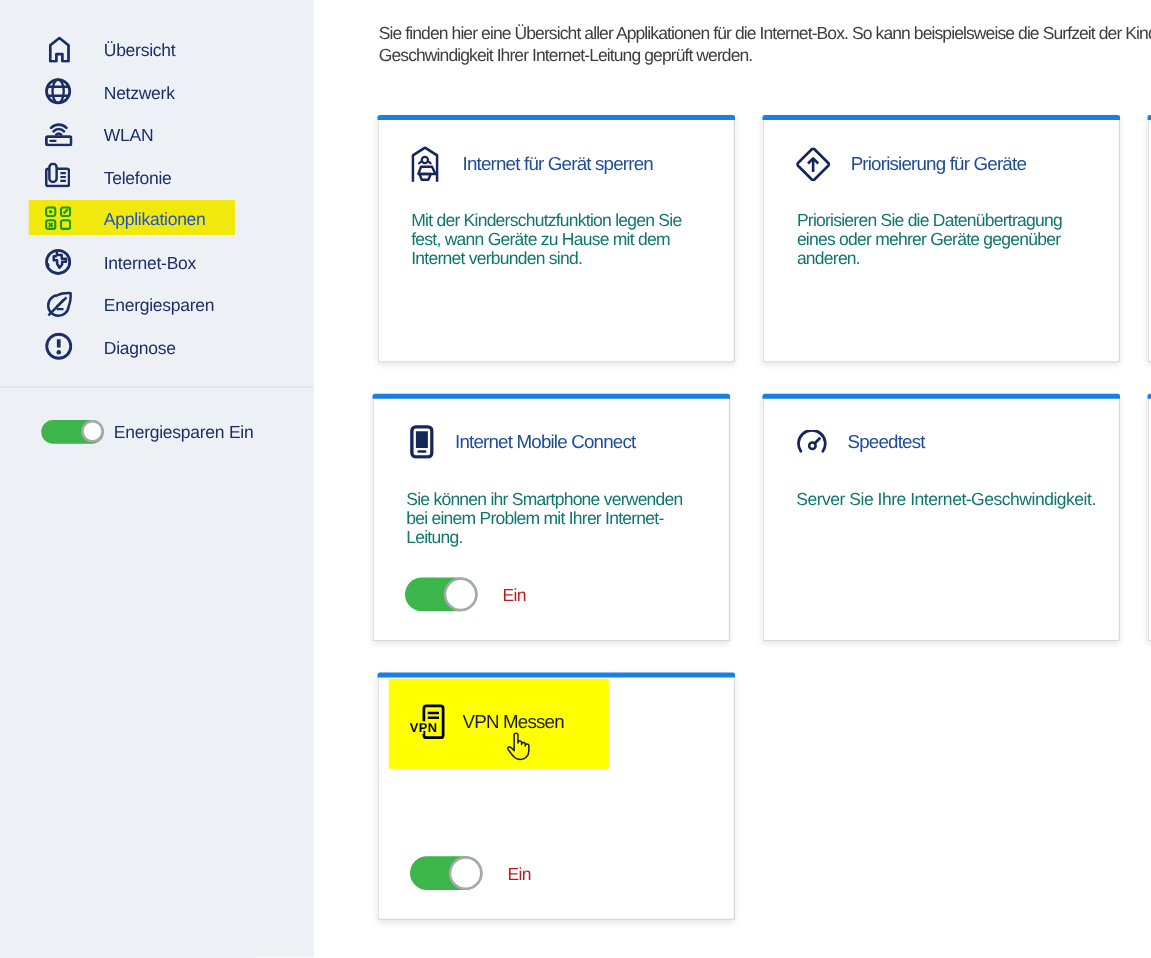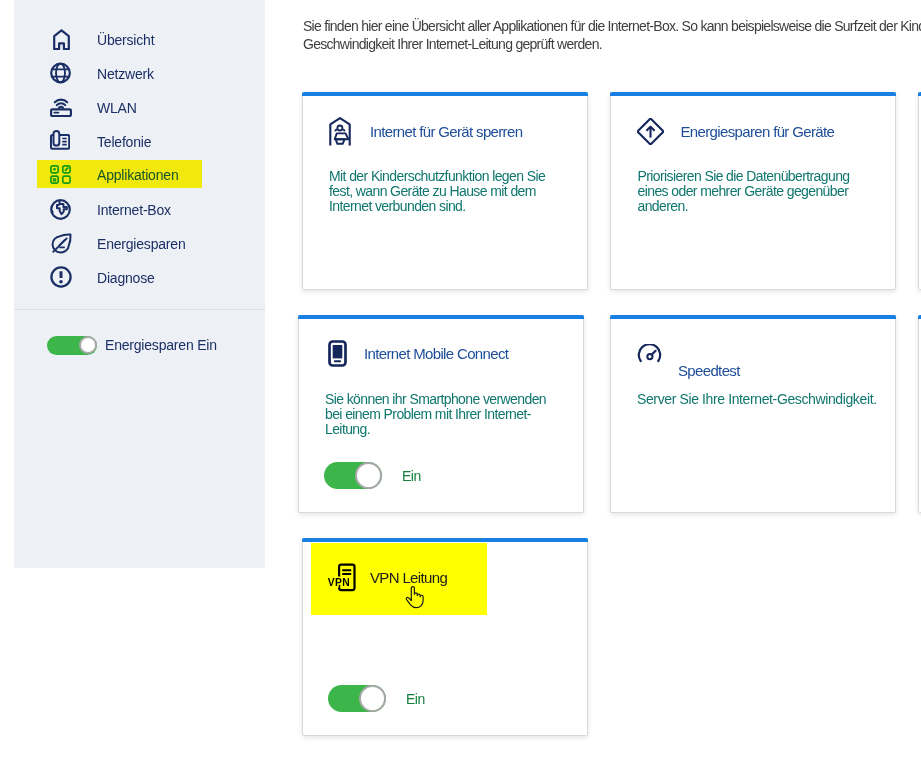--- a/index.html
+++ b/index.html
@@ -1,30 +1,30 @@
 <!DOCTYPE html>
 <html><head><meta charset="utf-8">
 <style>
 html,body{margin:0;padding:0;width:921px;height:766px;overflow:hidden;background:#fff;
  font-family:"Liberation Sans",sans-serif;}
 *{box-sizing:border-box}
 #page{position:relative;width:921px;height:766px;overflow:hidden}
-#side{position:absolute;left:14px;top:0;width:251px;height:568px;background:#edf1f5}
+#side{position:absolute;left:0;top:0;width:251px;height:766px;background:#edf1f5}
 .mlab{position:absolute;font-size:14px;letter-spacing:-0.2px;line-height:19px;color:#1b2f66;white-space:nowrap}
 .hl{position:absolute;left:23px;top:160px;width:165px;height:28px;background:#f1e90b}
 #divid{position:absolute;left:0;top:309px;width:251px;height:1px;background:#dee2e7}
 .isvg{position:absolute}
 .tog{position:absolute;border-radius:14px;background:#3cb64a}
 .knob{position:absolute;background:#fff;border-radius:50%}
 .card{position:absolute;width:286px;height:198px;background:#fff;border:1px solid #d9d9d9;border-top:none;
  box-shadow:0 2px 5px rgba(0,0,0,.10);border-radius:0 0 2px 2px}
 .bar{position:absolute;left:-1px;right:-1px;top:0;height:4px;background:#1780e2;border-radius:2px 2px 0 0}
 .ttl{position:absolute;font-size:15px;letter-spacing:-0.65px;line-height:20px;color:#1d4d99;white-space:nowrap}
 .bd{position:absolute;font-size:14px;letter-spacing:-0.6px;line-height:15px;color:#0f766e;white-space:nowrap}
-.ein{position:absolute;font-size:14px;letter-spacing:-0.5px;line-height:18px;color:#15803d}
+.ein{position:absolute;font-size:14px;letter-spacing:-0.5px;line-height:18px;color:#b91c1c}
 #intro{position:absolute;left:303px;top:18px;font-size:14px;letter-spacing:-0.72px;line-height:17.6px;color:#3e3e3e;white-space:nowrap}
 </style></head>
 <body>
 <div id="page">
 <div id="side">
 <div class="hl"></div>
 <svg class="isvg" style="left:39px;top:29px" width="17" height="21" viewBox="0 0 17 21" fill="none" stroke="#1b2f66" stroke-width="2.2" stroke-linejoin="round">
         <path d="M1.2,20 L1.2,7.2 L8.5,1.4 L15.8,7.2 L15.8,20 L10.9,20 L10.9,14.3 L6.1,14.3 L6.1,20 Z"></path>
       </svg>
 <div class="mlab" style="left:83px;top:30.5px">Übersicht</div>
@@ -50,21 +50,21 @@
 <div class="mlab" style="left:83px;top:132.5px">Telefonie</div>
 <svg class="isvg" style="left:36px;top:165px" width="21" height="19" viewBox="0 0 21 19" fill="none" stroke="#159b15">
         <rect x="0.9" y="0.9" width="7.3" height="6.9" rx="1.6" stroke-width="1.7"></rect>
         <circle cx="4.5" cy="4.3" r="1.4" fill="#159b15" stroke="none"></circle>
         <rect x="12.8" y="0.9" width="7.3" height="6.9" rx="1.6" stroke-width="1.7"></rect>
         <path d="M14.9,5.8 L18.3,2.4" stroke-width="1.9"></path>
         <rect x="0.9" y="11.2" width="7.3" height="6.9" rx="1.6" stroke-width="1.7"></rect>
         <path d="M3,13.3 L6.1,16.4 M6.1,13.3 L3,16.4" stroke-width="1.6"></path>
         <rect x="12.8" y="11.2" width="7.3" height="6.9" rx="1.6" stroke-width="1.7"></rect>
       </svg>
-<div class="mlab" style="left:83px;top:166px;color:#14532d">Applikationen</div>
+<div class="mlab" style="left:83px;top:166px;color:#1d4ed8">Applikationen</div>
 <svg class="isvg" style="left:36px;top:199px" width="21" height="21" viewBox="0 0 21 21" fill="none" stroke="#1b2f66">
         <circle cx="10.5" cy="10.5" r="9.3" stroke-width="2.2"></circle>
         <path d="M9.5,1.9 L9.5,4.9 L13.4,4.9 L13.4,8 L16.8,8 L16.8,10.3 L13.7,10.3 L13.7,12.6 L11.6,15.2 L9.7,12 L9.7,9.2 L7,9.2 L7,6 L9.5,6" stroke-width="2" stroke-linejoin="round"></path>
         <path d="M1.5,10.6 Q3.4,11.3 3.7,13.4 L2.7,14.9 Q1.7,12.9 1.5,10.6 Z" fill="#1b2f66" stroke="none"></path>
       </svg>
 <div class="mlab" style="left:83px;top:200.5px">Internet-Box</div>
 <svg class="isvg" style="left:37px;top:232px" width="22" height="22" viewBox="0 0 22 22" fill="none" stroke="#1b2f66">
         <path d="M19.5,2.5 Q12.8,2.2 9.1,4.2 A8.2,8.2 0 1 0 17.9,13.2 Q19.8,8.8 19.5,2.5 Z" stroke-width="2" stroke-linejoin="round"></path>
         <path d="M16.2,5.9 L1.7,20.3" stroke-width="1.9"></path>
         <path d="M14,7.7 L8.1,13.6 M8.3,15.3 H13.8" stroke-width="1.8"></path>
@@ -95,21 +95,21 @@
 <div class="ttl" style="left:67px;top:29.5px">Internet für Gerät sperren</div>
 <div class="bd" style="left:26px;top:77px">Mit der Kinderschutzfunktion legen Sie<br>fest, wann Geräte zu Hause mit dem<br>Internet verbunden sind.</div>
 </div>
 <div class="card" style="left:610px;top:92px">
       <div class="bar"></div>
 <svg class="isvg" style="left:25.5px;top:25.5px" width="27" height="27" viewBox="0 0 27 27" fill="none" stroke="#14265a">
         <rect x="4.2" y="4.2" width="18.6" height="18.6" rx="1.5" transform="rotate(45 13.5 13.5)" stroke-width="2.1"></rect>
         <path d="M13.5,19.6 V9.2" stroke-width="2.1"></path>
         <path d="M9.4,12.8 L13.5,8.7 L17.6,12.8" stroke-width="2.1" stroke-linejoin="round"></path>
       </svg>
-<div class="ttl" style="left:69.5px;top:29.5px">Energiesparen für Geräte</div>
+<div class="ttl" style="left:69.5px;top:29.5px">Priorisierung für Geräte</div>
 <div class="bd" style="left:26.5px;top:77px">Priorisieren Sie die Datenübertragung<br>eines oder mehrer Geräte gegenüber<br>anderen.</div>
 </div>
 <div class="card" style="left:918px;top:92px">
       <div class="bar"></div>
     </div>
 <div class="card" style="left:298px;top:315px">
       <div class="bar"></div>
 <svg class="isvg" style="left:28.5px;top:25px" width="19" height="27" viewBox="0 0 19 27" fill="none" stroke="#14265a">
         <rect x="1.5" y="1.5" width="16" height="24" rx="3.2" stroke-width="2.7"></rect>
         <rect x="4.7" y="5" width="9.6" height="13.4" fill="#14265a" stroke="none"></rect>
@@ -122,35 +122,35 @@
       </div>
 <div class="ein" style="left:103px;top:152px">Ein</div>
 </div>
 <div class="card" style="left:610px;top:315px">
       <div class="bar"></div>
 <svg class="isvg" style="left:26px;top:29.3px" width="25" height="19" viewBox="0 0 25 19" fill="none" stroke="#14265a">
         <path d="M3.7,17 A10.7,10.7 0 1 1 21.3,17" stroke-width="2.2" stroke-linecap="round"></path>
         <circle cx="12.9" cy="12.6" r="2.6" stroke-width="2"></circle>
         <path d="M14.9,10.6 L18.6,6.8" stroke-width="2.2" stroke-linecap="round"></path>
       </svg>
-<div class="ttl" style="left:67px;top:46px">Speedtest</div>
+<div class="ttl" style="left:67px;top:29px">Speedtest</div>
 <div class="bd" style="left:26px;top:77px;letter-spacing:-0.38px">Server Sie Ihre Internet-Geschwindigkeit.</div>
 </div>
 <div class="card" style="left:918px;top:315px">
       <div class="bar"></div>
     </div>
 <div class="card" style="left:302px;top:538px">
       <div class="bar"></div>
 <div style="position:absolute;left:8px;top:5px;width:176px;height:72px;background:#ffff00"></div>
 <svg class="isvg" style="left:23.5px;top:22.5px" width="29" height="31" viewBox="0 0 29 31" fill="none" stroke="#000">
         <rect x="12.1" y="3.7" width="15.4" height="25.4" rx="2" stroke-width="2.2"></rect>
         <path d="M15.2,9.3 H24.2 M15.2,13.1 H24.2" stroke-width="2"></path>
         <text x="0.8" y="24.6" font-family="Liberation Sans,sans-serif" font-size="10.3" font-weight="bold" fill="#000" stroke="#ffff00" stroke-width="3" paint-order="stroke" letter-spacing="0.3">VPN</text>
       </svg>
-<div class="ttl" style="left:67px;top:30px;color:#1d1d1d">VPN Leitung</div>
+<div class="ttl" style="left:67px;top:30px;color:#1d1d1d">VPN Messen</div>
 <svg class="isvg" style="left:100px;top:46.5px" width="23" height="27" viewBox="0 0 23 27" fill="none" stroke="#1a1a1a" stroke-width="1.2" stroke-linejoin="round">
         <path d="M8.3,13.5 V3.1 a1.55,1.55 0 0 1 3.1,0 V9.3 a1.45,1.45 0 0 1 2.9,0 v1.2 a1.45,1.45 0 0 1 2.9,0 v1.2 a1.45,1.45 0 0 1 2.9,0 v3.9 c0,2.6 -0.8,3.9 -2.1,5.2 c-1.2,1.2 -2.9,1.8 -4.8,1.8 c-2.6,0 -4,-0.9 -5.4,-2.5 c-1.1,-1.2 -2.3,-2.9 -4.3,-5.6 c-0.8,-1.1 0.6,-2.6 1.9,-1.7 c1,0.6 1.9,1.7 2.9,2.7 Z"></path>
       </svg>
 <div class="tog" style="left:25px;top:147px;width:58px;height:27px">
         <div class="knob" style="right:0;top:0;width:27px;height:27px;border:2px solid #a8a8a8"></div>
       </div>
 <div class="ein" style="left:103px;top:152px">Ein</div>
 </div>
 </div>
 </body></html>

